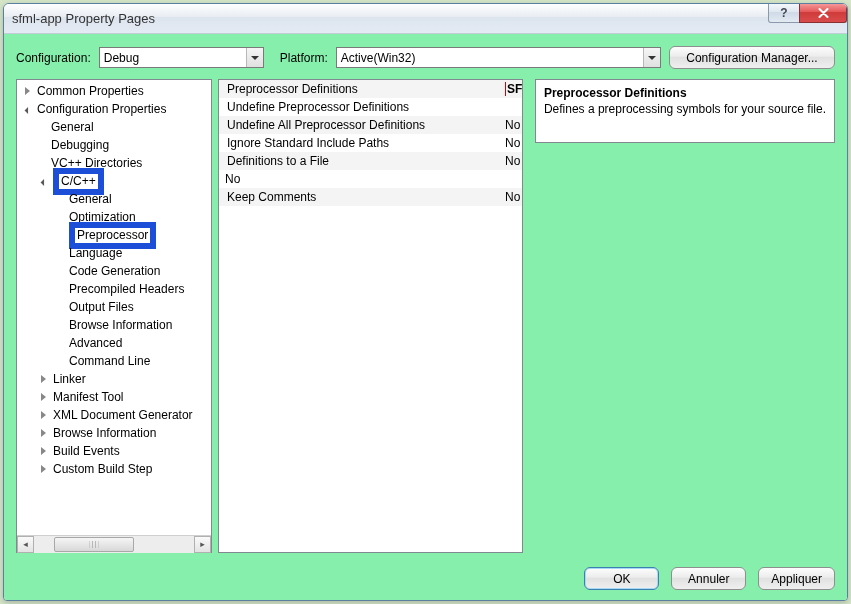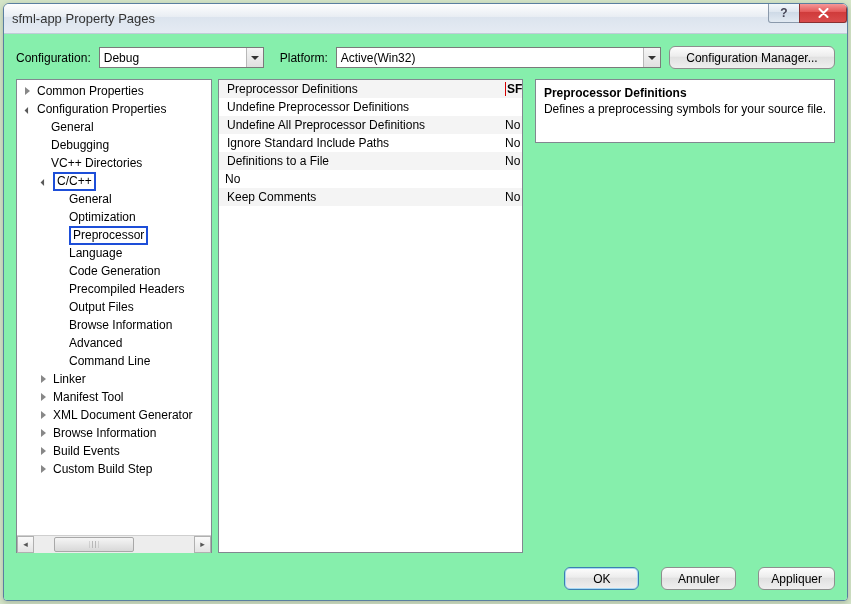--- a/index.html
+++ b/index.html
@@ -25,38 +25,38 @@
   .cfgmgr { width:166px; }
   .main { flex:1; display:flex; gap:6px; min-height:0;}
   .tree-wrap { width:196px; display:flex; flex-direction:column; border:1px solid #828790; background:#fff;}
   .tree { flex:1; overflow:hidden; padding-top:2px;}
   .tree-row { display:flex; align-items:center; height:18px; padding-left:4px; white-space:nowrap; color:#000;}
   .tree-row .tw { width:12px; display:inline-flex; justify-content:center; color:#6b6b6b; font-size:10px; margin-right:2px;}
   .tree-row.l1 { padding-left:6px; }
   .tree-row.l2 { padding-left:34px; }
   .tree-row.l3 { padding-left:52px; }
   .tree-row.haschild.l2 { padding-left:22px; }
-  .redbox { border:2px solid #1d4ed8; padding:0 2px; display:inline-block; line-height:15px;}
+  .redbox { border:6px solid #1d4ed8; padding:0 2px; display:inline-block; line-height:15px;}
   .tree-scroll { height:17px; border-top:1px solid #cfcfcf; background:#f0f0f0; display:flex; align-items:center;}
   .tree-scroll .arrowbtn{width:17px;height:17px;border:1px solid #b0b0b0;background:linear-gradient(to bottom,#fafafa,#e3e3e3);display:flex;align-items:center;justify-content:center;}
   .tree-scroll .track{flex:1;height:17px;background:#ededed;display:flex;align-items:center;padding:0 0;}
   .tree-scroll .thumb{width:80px;height:15px;margin-left:20px;background:linear-gradient(to bottom,#f5f5f5,#d8d8d8);border:1px solid #a8a8a8;border-radius:2px;position:relative;}
   .tree-scroll .thumb::after{content:"";position:absolute;left:50%;top:3px;bottom:3px;width:9px;transform:translateX(-50%);background:repeating-linear-gradient(to right,#b8b8b8 0 1px,transparent 1px 3px);}
   .right-col { flex:1; display:flex; flex-direction:row; gap:12px; min-width:0;}
   .grid { flex:1; border:1px solid #828790; background:#fff; overflow:hidden;}
   .grid-row { display:flex; height:18px; align-items:center; }
   .grid-row:nth-child(odd){ background:#f4f4f4;}
   .grid-row.first{ background:#f4f4f4;}
   .grid-row .c1 { width:280px; padding-left:8px; color:#000;}
   .grid-row .c2 { flex:1; padding-left:6px; color:#000; white-space:nowrap; overflow:hidden;}
   .bold { font-weight:bold; }
   .redhighlight { border:1px solid #d40000; padding:0 1px;}
   .desc { height:64px; border:1px solid #828790; background:#fff; padding:6px 8px;}
   .desc .t{ font-weight:bold; margin-bottom:2px;}
-  .bottom { display:flex; justify-content:flex-end; gap:22px; padding-top:4px;}
+  .bottom { display:flex; justify-content:flex-end; gap:12px; padding-top:4px;}
   .bottom .btn{ min-width:75px; }
   .tw-open::before{content:"";display:inline-block;border-left:5px solid #595959;border-top:5px solid transparent;transform:rotate(45deg) translate(-1px,1px);}
   .tw-closed::before{content:"";display:inline-block;border-left:4px solid transparent;border-right:4px solid transparent;border-top:0;border-bottom:0;width:0;height:0;border-left:5px solid #888;border-top:4px solid transparent;border-bottom:4px solid transparent;}
   .arrowbtn span{font-size:9px;color:#555;}
 </style>
 </head>
 <body>
 
 <div class="window">
   <div class="titlebar">

